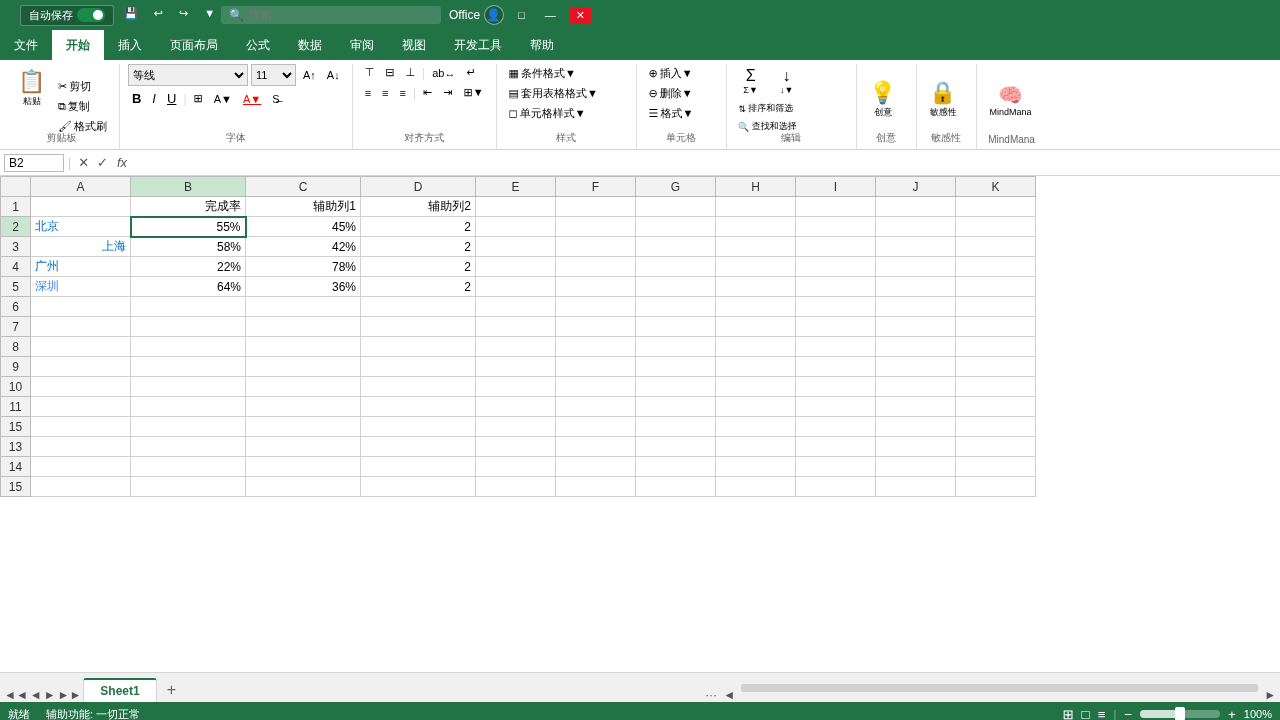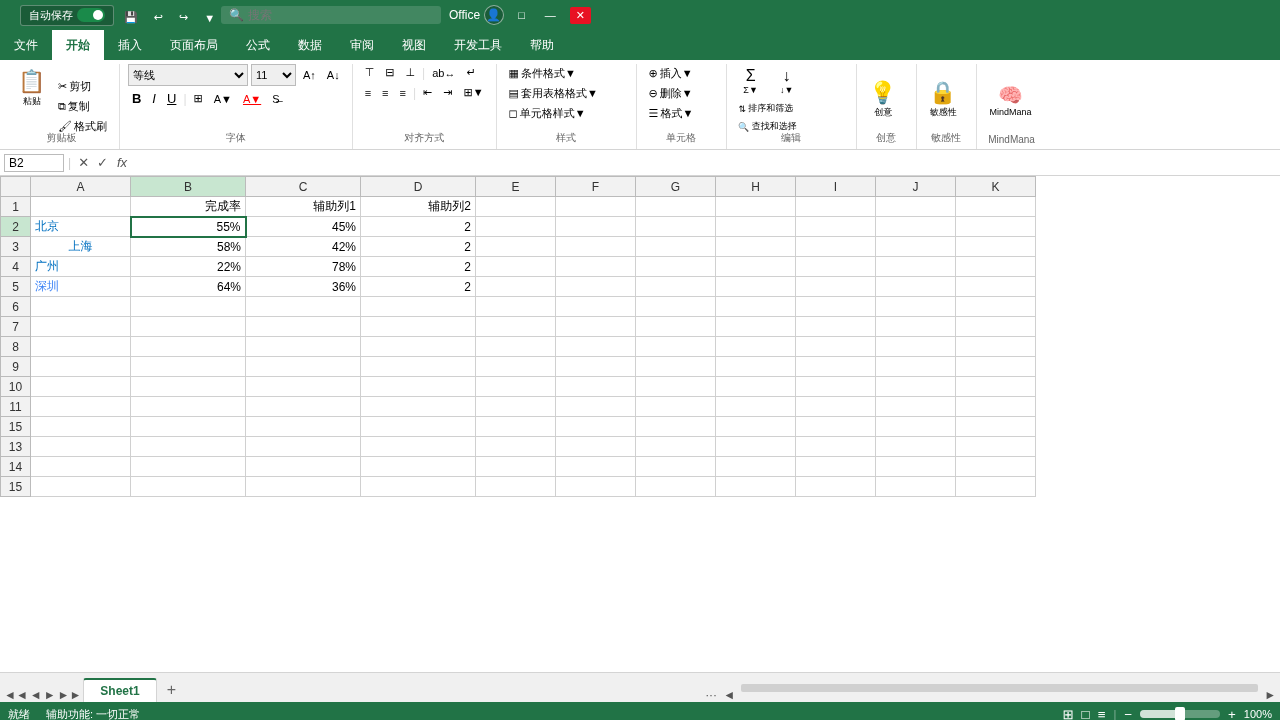--- a/index.html
+++ b/index.html
@@ -7,21 +7,21 @@
 
     
     #titlebar {
       height: 30px;
       background: #217346;
       display: flex;
       align-items: center;
       padding: 0 8px;
       color: white;
     }
-    #titlebar .left-controls { display: flex; align-items: flex-end; gap: 4px; padding-left: 12px; }
+    #titlebar .left-controls { display: flex; align-items: flex-start; gap: 4px; padding-left: 12px; }
     #titlebar .title { flex: 1; text-align: center; font-size: 12px; }
     #titlebar .right-controls { display: flex; align-items: center; gap: 8px; }
     .title-btn {
       background: transparent;
       border: none;
       color: white;
       cursor: pointer;
       padding: 2px 6px;
       font-size: 11px;
       border-radius: 2px;
@@ -569,21 +569,21 @@
             <td></td>
             <td></td>
             <td></td>
             <td></td>
             <td></td>
             <td></td>
             <td></td>
           </tr>
           <tr>
             <th class="row-header">3</th>
-            <td style="text-align: center; color: rgb(0, 112, 192);">上海</td>
+            <td style="text-align: right; color: rgb(0, 112, 192);">上海</td>
             <td style="text-align: right;">58%</td>
             <td style="text-align: right;">42%</td>
             <td style="text-align: right;">2</td>
             <td></td>
             <td></td>
             <td></td>
             <td></td>
             <td></td>
             <td></td>
             <td></td>

